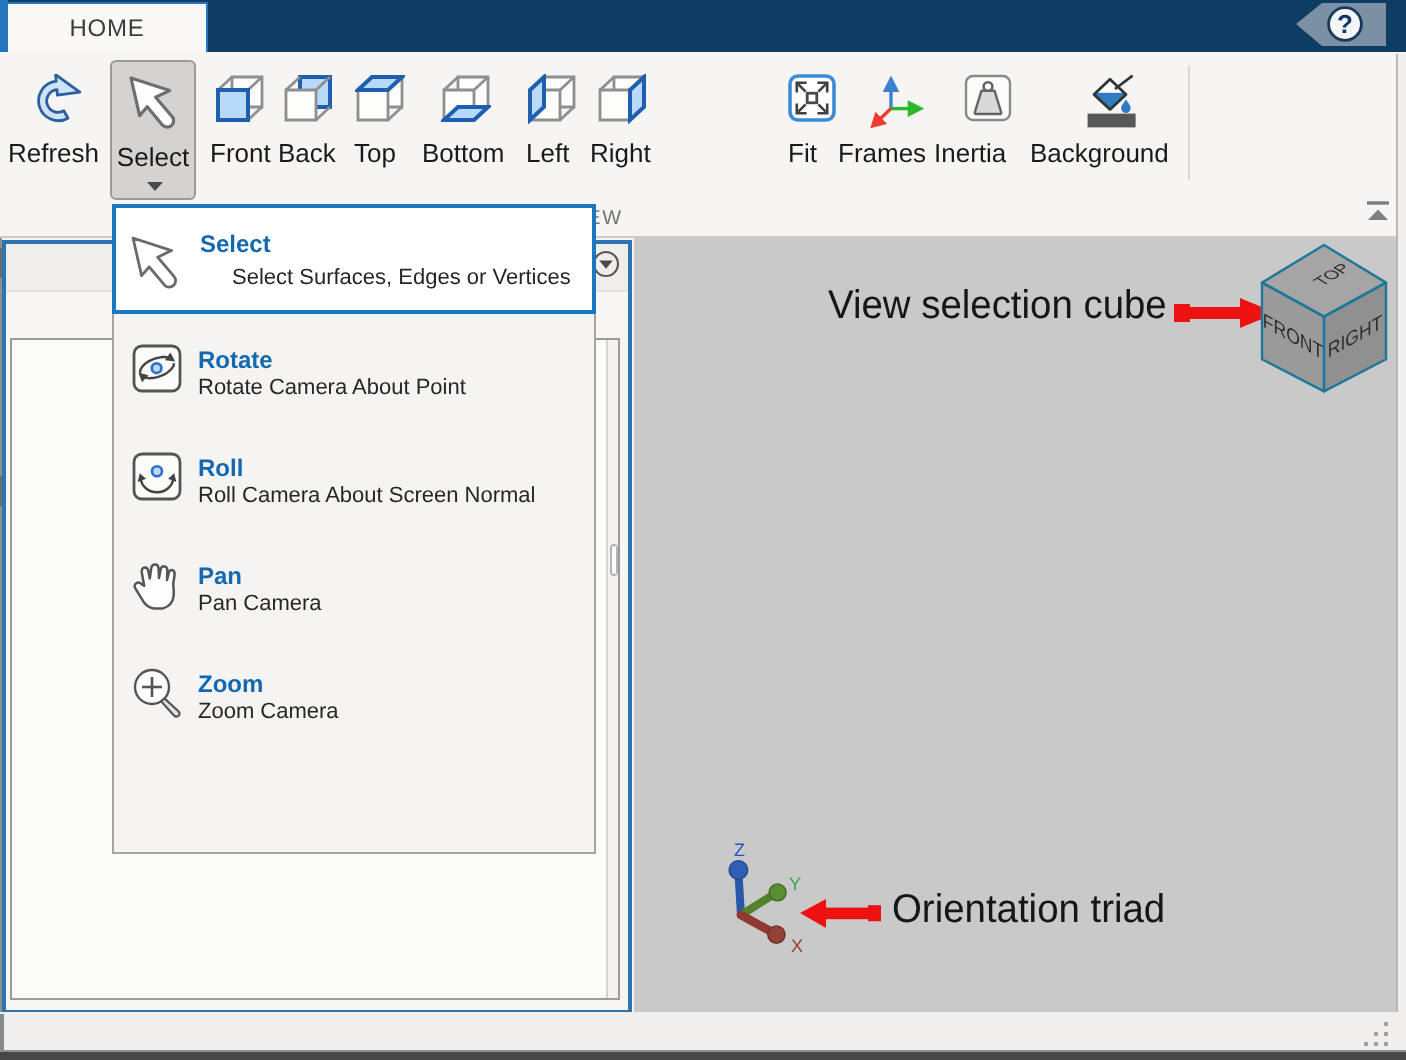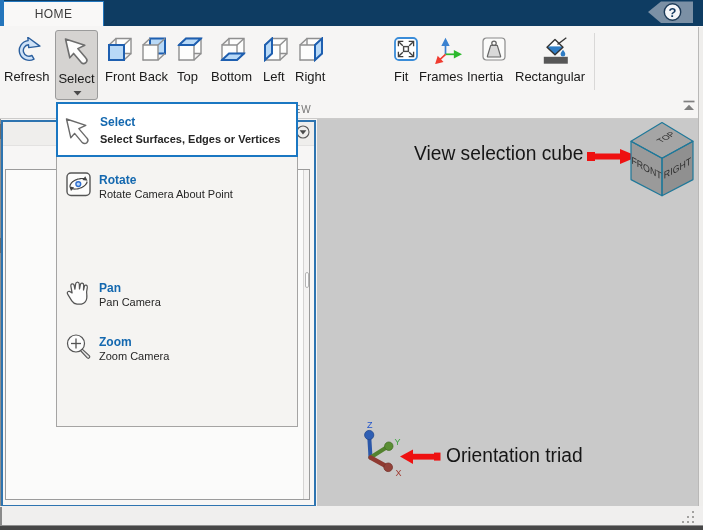--- a/index.html
+++ b/index.html
@@ -198,52 +198,63 @@
             <clipPath id="bkt">
               <polygon points="5,10.2 13,2.6 21,10.2 13,17.8"></polygon>
             </clipPath>
           </defs>
       <polygon points="5,10.2 13,2.6 21,10.2 13,17.8" fill="#fdfdfd"></polygon>
       <rect x="4" y="9.4" width="18" height="9" clip-path="url(#bkt)" fill="#2e7cc4"></rect>
       <polygon points="5,10.2 13,2.6 21,10.2 13,17.8" fill="none" stroke="#333" stroke-width="1.4" stroke-linejoin="round"></polygon>
       <line x1="15.5" y1="7.5" x2="24.3" y2="0.8" stroke="#333" stroke-width="1.3"></line>
       <path d="M 21 12.8 C 22.6 15 23.3 16 23.3 17.2 A 2.35 2.35 0 1 1 18.6 17.2 C 18.6 16 19.4 15 21 12.8 Z" fill="#2e7cc4"></path>
     </svg></span>
-    <span class="lb">Rectangular</span>
+    <span class="lb">Background</span>
   </div>
 
   <div id="selbtn">
     <svg style="position:absolute;left:0px;top:0px;" width="40" height="38" viewBox="0 0 40 38">
       <path d="M 9.5 8 L 28.8 14.3 L 21.8 17.6 L 29.9 27.1 A 3.2 3.2 0 0 1 25.3 31.6 L 17.6 22.4 L 13.8 26.8 Z" fill="#fdfdfd" stroke="#6e6e6e" stroke-width="1.6" stroke-linejoin="round"></path>
     </svg>
     <span style="position:absolute;left:0;right:0;top:40px;text-align:center;font-size:13px;color:#1a1a1a;">Select</span>
     <svg style="position:absolute;left:17px;top:59px;" width="9" height="6" viewBox="0 0 9 6">
         <polygon points="0.5,1 8.5,1 4.5,5.5" fill="#4a4a4a"></polygon>
       </svg>
   </div>
 
   <div class="abs" id="popup">
     <div id="popsel">
       <svg style="position:absolute;left:6px;top:12px;" width="28" height="30" viewBox="0 0 28 30">
         <path d="M 2.5 3 L 21.8 9.3 L 14.8 12.6 L 22.9 22.1 A 3.2 3.2 0 0 1 18.3 26.6 L 10.6 17.4 L 6.8 21.8 Z" fill="#ffffff" stroke="#6a6a6a" stroke-width="1.4" stroke-linejoin="round"></path>
       </svg>
       <div style="position:absolute;left:42px;top:11px;font-size:12px;font-weight:bold;color:#1468af;">Select</div>
-      <div style="position:absolute;left:42px;top:29px;font-size:11px;color:#262626;white-space:nowrap;font-weight:bold;">Select Surfaces, Edges or Vertices</div>
+      <div style="position:absolute;left:58px;top:29px;font-size:11px;color:#262626;white-space:nowrap;">Select Surfaces, Edges or Vertices</div>
     </div>
     <div class="mi" style="top:55px;">
       <span class="ib"><svg width="25" height="25" viewBox="0 0 25 25">
         <rect x="1" y="1" width="23" height="22.5" rx="4" fill="#fcfcfb" stroke="#555" stroke-width="1.4"></rect>
         <path d="M 4.1 14.4 L 4.1 13.3 L 4.3 12.8 L 4.6 12.2 L 5.0 11.6 L 5.4 11.0 L 6.0 10.4 L 6.6 9.8 L 7.4 9.3 L 8.1 8.8 L 9.0 8.3 L 9.9 7.9 L 10.8 7.5 L 11.7 7.2 L 12.7 7.0 L 13.6 6.8 L 14.5 6.6 L 15.4 6.5 L 16.3 6.5 L 17.1 6.6 L 17.9 6.7 L 18.6 6.9 L 19.2 7.2 L 19.7 7.5" fill="none" stroke="#444" stroke-width="1.2"></path>
         <polygon points="21.6,8.8 16.5,8.1 19.2,4.2" fill="#444"></polygon>
         <path d="M 20.9 9.6 L 20.9 10.7 L 20.5 11.3 L 20.1 11.9 L 19.7 12.5 L 19.1 13.1 L 18.5 13.6 L 17.8 14.2 L 17.0 14.7 L 16.2 15.2 L 15.3 15.6 L 14.4 16.0 L 13.5 16.3 L 12.6 16.6 L 11.6 16.8 L 10.7 17.0 L 9.8 17.0 L 8.9 17.1 L 8.0 17.0 L 7.3 16.9 L 6.6 16.7 L 5.9 16.5 L 5.4 16.2 L 4.9 15.8" fill="none" stroke="#444" stroke-width="1.2"></path>
         <polygon points="3.2,14.3 8.2,15.6 5.0,19.1" fill="#444"></polygon>
         <circle cx="12.3" cy="12.1" r="2.4" fill="#bcdafa" stroke="#2f6fd0" stroke-width="1.4"></circle>
       </svg></span>
       <span class="t">Rotate</span>
         <span class="s">Rotate Camera About Point</span>
+    </div>
+    <div class="mi" style="top:109px;">
+      <span class="ib"><svg width="25" height="25" viewBox="0 0 25 25">
+        <rect x="1" y="1" width="23" height="22.5" rx="4" fill="#fcfcfb" stroke="#555" stroke-width="1.4"></rect>
+        <path d="M 4.4 12.9 A 8.1 7.2 0 0 0 20.6 12.9" fill="none" stroke="#444" stroke-width="1.2"></path>
+        <polygon points="2.8,15.0 3.9,10.6 7.0,13.4" fill="#444"></polygon>
+        <polygon points="22.2,15.0 21.1,10.6 18.0,13.4" fill="#444"></polygon>
+        <circle cx="12.5" cy="9.6" r="2.5" fill="#bcdafa" stroke="#2f6fd0" stroke-width="1.3"></circle>
+      </svg></span>
+      <span class="t">Roll</span>
+        <span class="s">Roll Camera About Screen Normal</span>
     </div>
     <div class="mi" style="top:163px;">
       <span class="ib"><svg width="25" height="26" viewBox="0 0 25 26">
         <path d="M 6.1 12.9 L 4.9 6.3 Q 4.6 4.0 6.3 3.8 Q 7.9 3.7 8.2 5.6 L 8.9 9.2 L 9.6 4.2 Q 9.9 2.2 11.5 2.2 Q 13.1 2.2 13.3 4.2 L 13.5 9.0 L 14.3 4.8 Q 14.7 3.0 16.2 3.2 Q 17.7 3.4 17.7 5.3 L 17.5 10.0 L 18.4 6.4 Q 18.9 4.7 20.2 5.1 Q 21.5 5.6 21.3 7.4 L 20.6 12.0 Q 21.0 16.0 20.8 18.0 Q 20.3 22.8 15.5 24.2 L 11.0 24.2 Q 7.5 23.6 5.8 20.9 L 1.8 14.4 Q 0.6 12.4 2.3 11.5 Q 3.6 10.9 4.8 12.1 Z" fill="#fdfdfd" stroke="#555" stroke-width="1.25" stroke-linejoin="round"></path>
       </svg></span>
       <span class="t">Pan</span>
         <span class="s">Pan Camera</span>
     </div>
     <div class="mi" style="top:217px;">
       <span class="ib"><svg width="26" height="26" viewBox="0 0 26 26">

